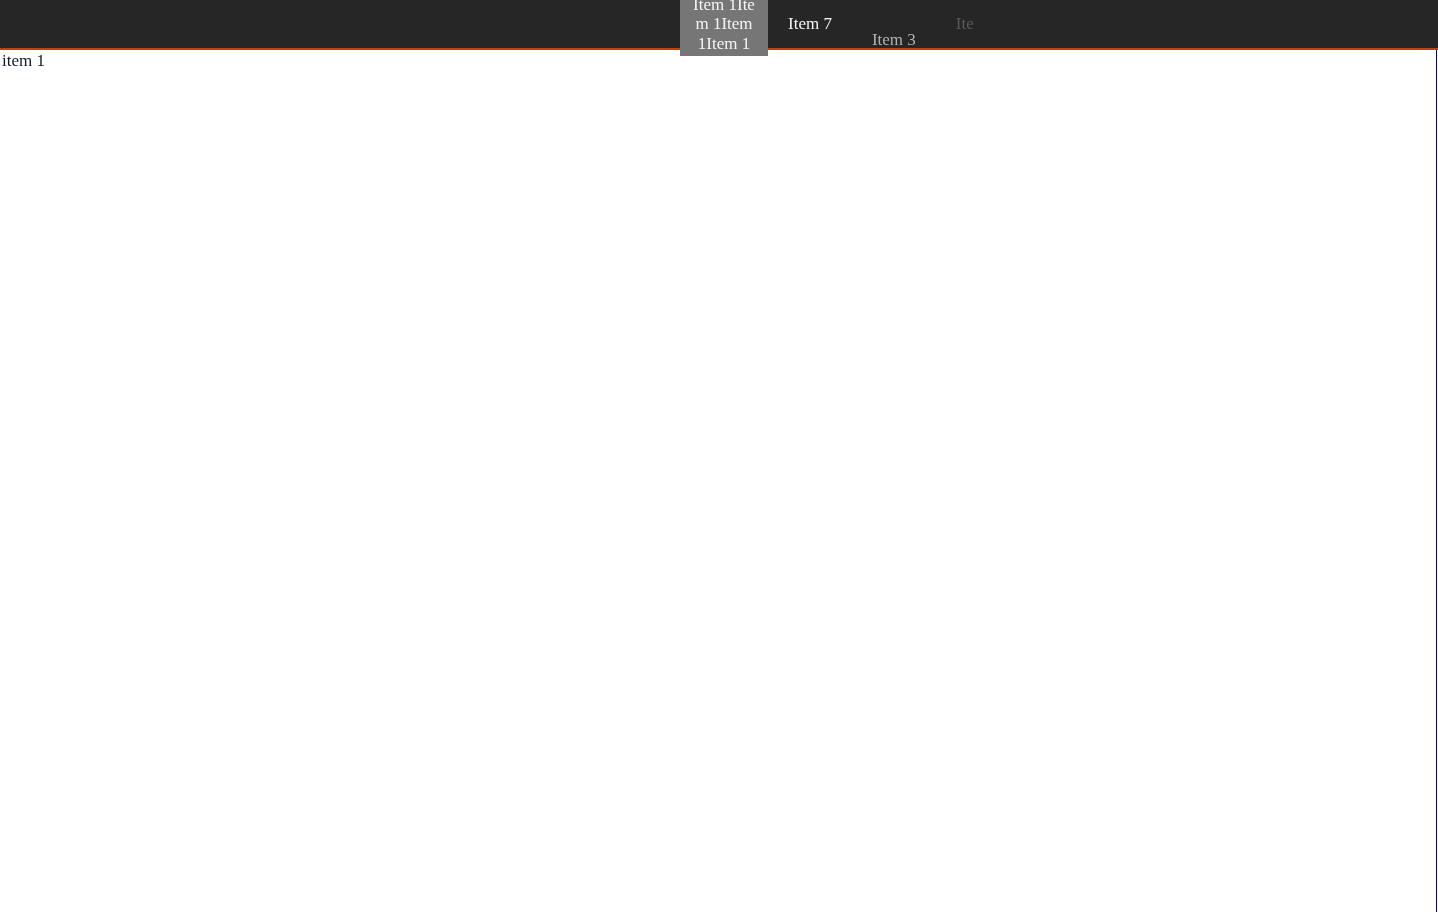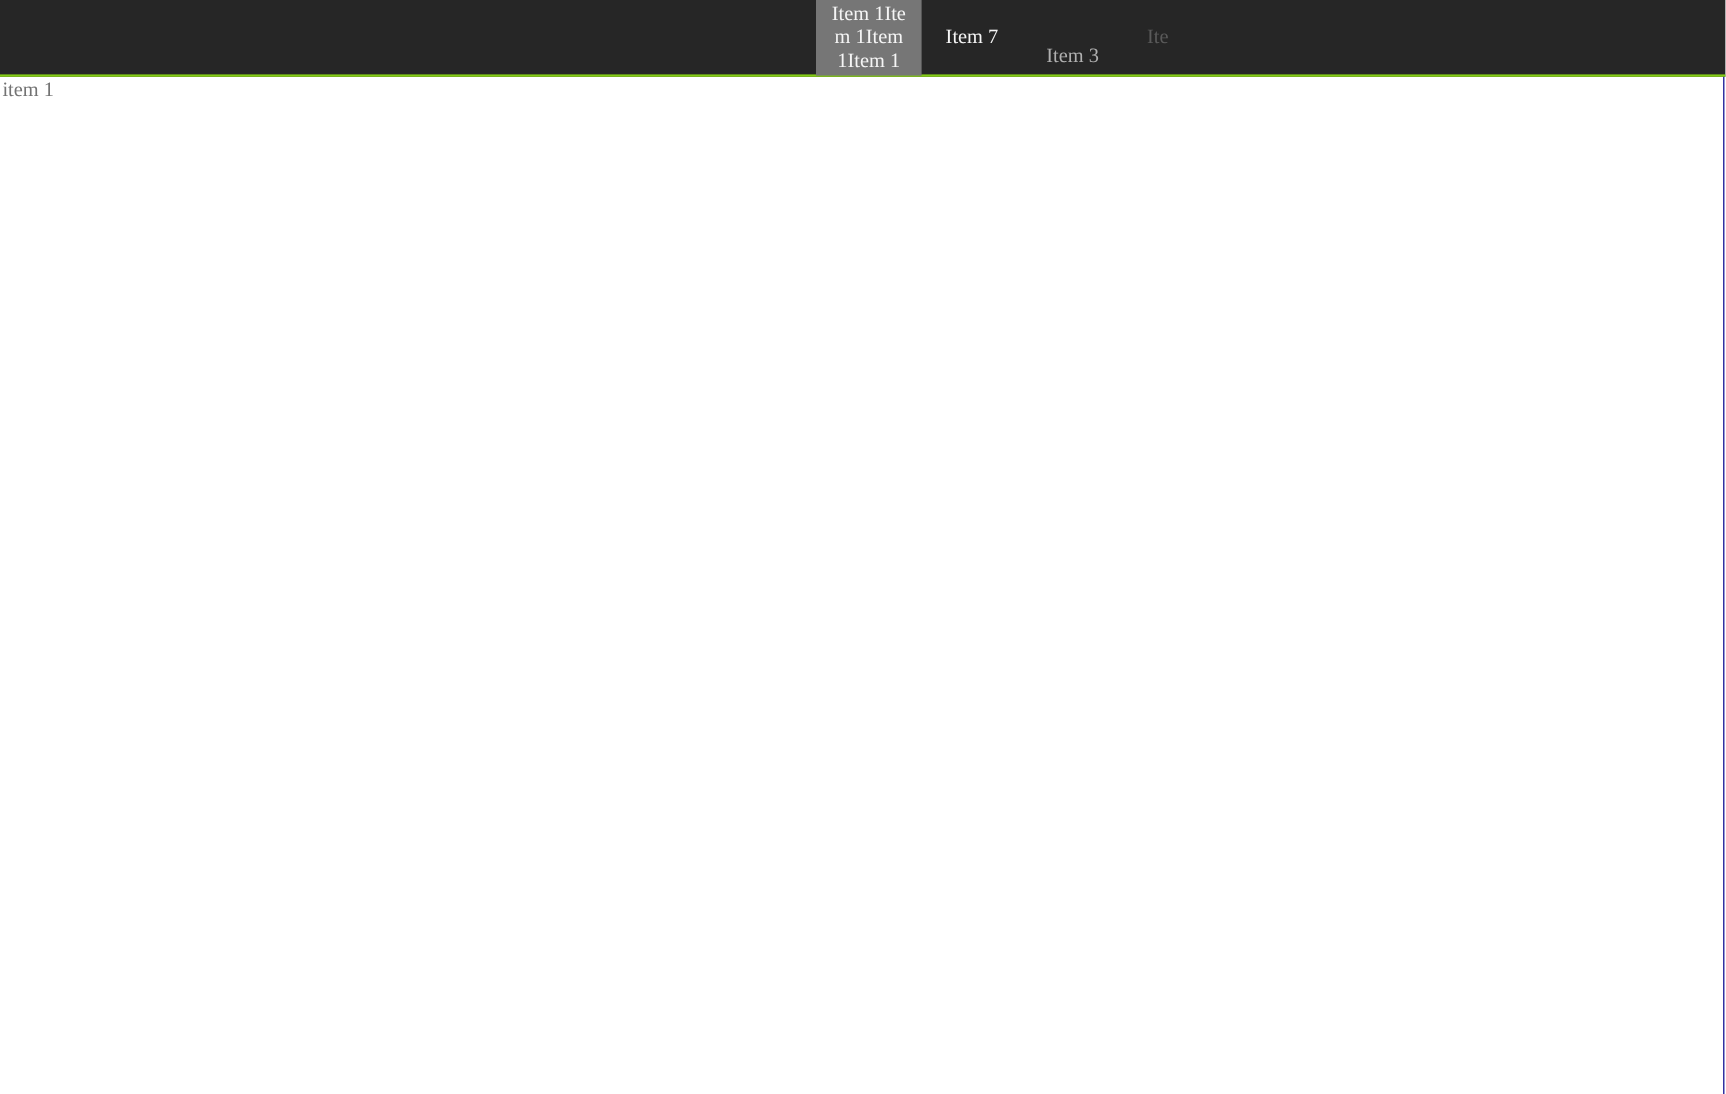--- a/index.html
+++ b/index.html
@@ -8,26 +8,26 @@
       box-sizing: border-box;
     }
     body {
       font-family: serif;
       width: 1438px;
       height: 912px;
       overflow: hidden;
     }
     .navbar {
       width: 100%;
-      height: 64px;
+      height: 50px;
       background: #262626;
       display: flex;
       align-items: center;
       padding-left: 680px;
-      border-bottom: 2px solid #84cc16;
+      border-bottom: 2px solid #c2410c;
       position: relative;
     }
     .nav-item {
       color: #f5f5f5;
       font-size: 17px;
       padding: 0 20px;
       white-space: nowrap;
       height: 64px;
       display: flex;
       align-items: center;
@@ -54,21 +54,21 @@
       width: 100%;
       height: 880px;
       border-left: 1px solid #00008b;
       border-right: 1px solid #00008b;
       border-bottom: 2px solid #00008b;
       position: relative;
       margin-left: -1px;
     }
     .section-label {
       font-size: 17px;
-      color: #737373;
+      color: #0f172a;
       padding: 1px 2px;
     }
   </style>
 </head>
 <body>
 
 <div class="navbar">
   <div class="nav-item active">Item 1Item 1Item 1Item 1</div>
   <div class="nav-item">Item 7</div>
   <div class="nav-item fade1">Item 3</div>

